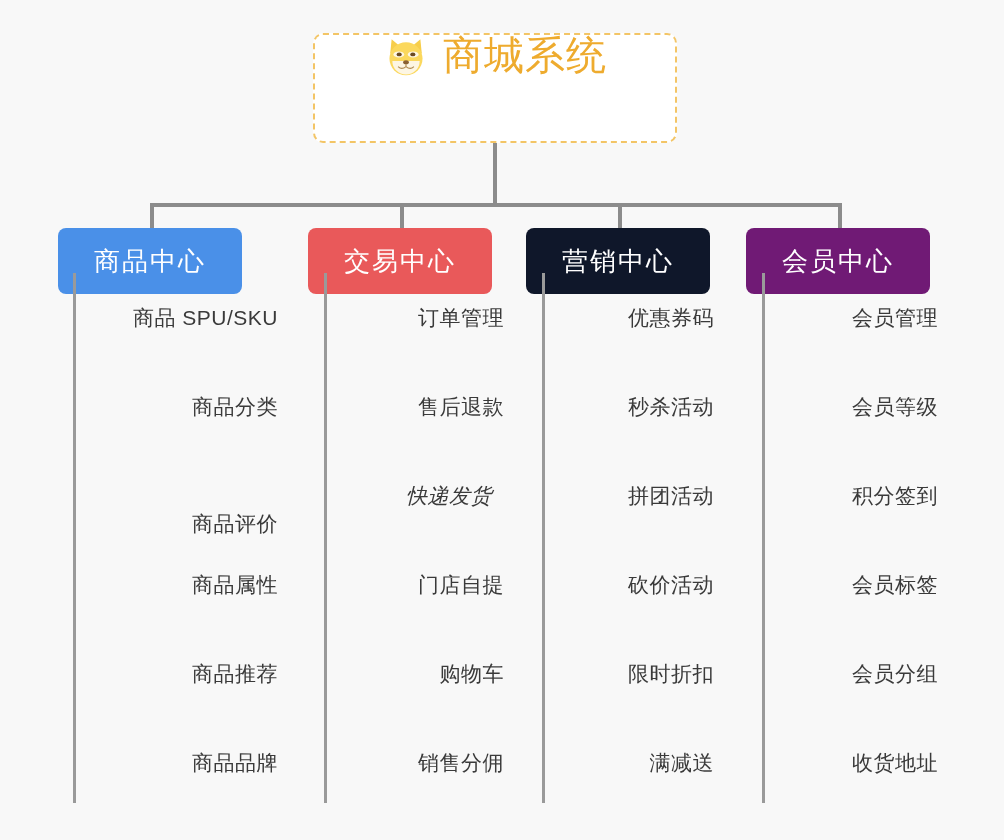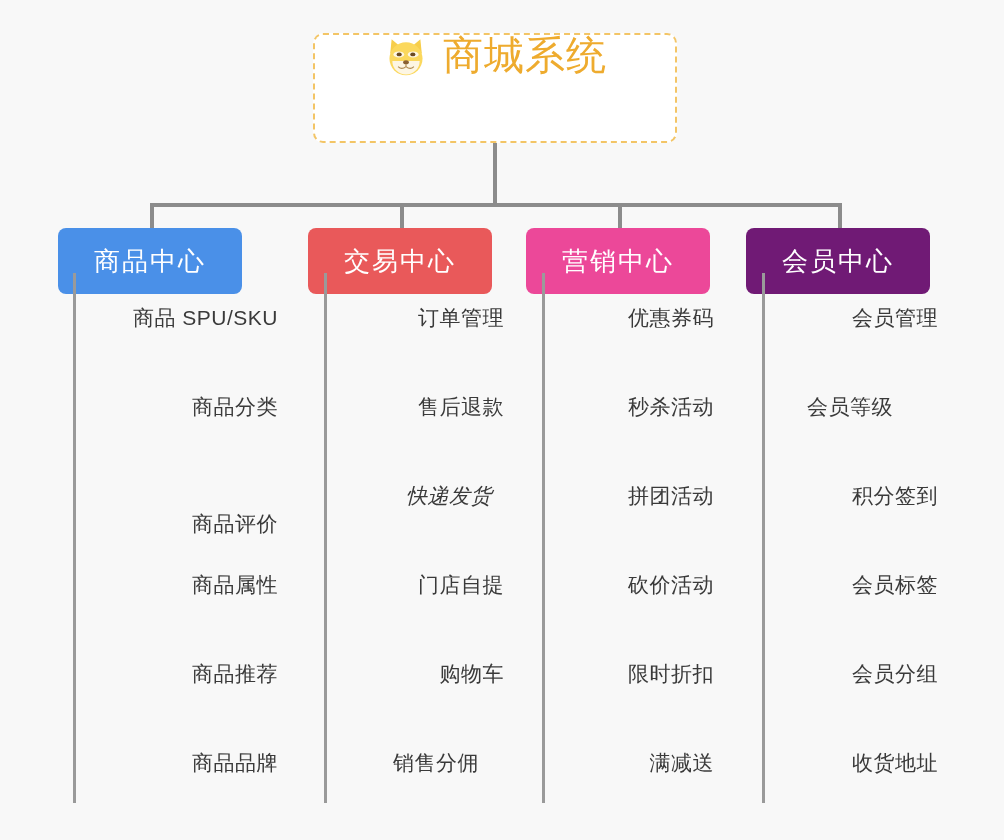--- a/index.html
+++ b/index.html
@@ -188,25 +188,25 @@
         <div class="leaf-rule"></div>
       </div>
       <div class="leaf" style="left: 324px; width: 180px; top: 573px;">
         <div class="leaf-text">门店自提</div>
         <div class="leaf-rule"></div>
       </div>
       <div class="leaf" style="left: 324px; width: 180px; top: 662px;">
         <div class="leaf-text">购物车</div>
         <div class="leaf-rule"></div>
       </div>
-      <div class="leaf" style="left: 324px; width: 180px; top: 751px; gap: 25px;">
+      <div class="leaf" style="left: 324px; width: 180px; top: 751px;">
         <div class="leaf-text">销售分佣</div>
         <div class="leaf-rule"></div>
       </div>
-      <div class="cat-header" style="left: 526px; width: 184px; background: #ec4899;">
+      <div class="cat-header" style="left: 526px; width: 184px; background: #0f172a;">
         <span>营销中心</span>
       </div>
       <div class="trunk" style="left: 542px; top: 273px; height: 530px;"></div>
       <div class="leaf" style="left: 542px; width: 172px; top: 306px;">
         <div class="leaf-text">优惠券码</div>
         <div class="leaf-rule"></div>
       </div>
       <div class="leaf" style="left: 542px; width: 172px; top: 395px;">
         <div class="leaf-text">秒杀活动</div>
         <div class="leaf-rule"></div>
@@ -228,21 +228,21 @@
         <div class="leaf-rule"></div>
       </div>
       <div class="cat-header" style="left: 746px; width: 184px; background: #701a75;">
         <span>会员中心</span>
       </div>
       <div class="trunk" style="left: 762px; top: 273px; height: 530px;"></div>
       <div class="leaf" style="left: 762px; width: 176px; top: 306px;">
         <div class="leaf-text">会员管理</div>
         <div class="leaf-rule"></div>
       </div>
-      <div class="leaf" style="left: 762px; width: 176px; top: 395px; gap: 45px;">
+      <div class="leaf" style="left: 762px; width: 176px; top: 395px;">
         <div class="leaf-text">会员等级</div>
         <div class="leaf-rule"></div>
       </div>
       <div class="leaf" style="left: 762px; width: 176px; top: 484px;">
         <div class="leaf-text">积分签到</div>
         <div class="leaf-rule"></div>
       </div>
       <div class="leaf" style="left: 762px; width: 176px; top: 573px;">
         <div class="leaf-text">会员标签</div>
         <div class="leaf-rule"></div>

